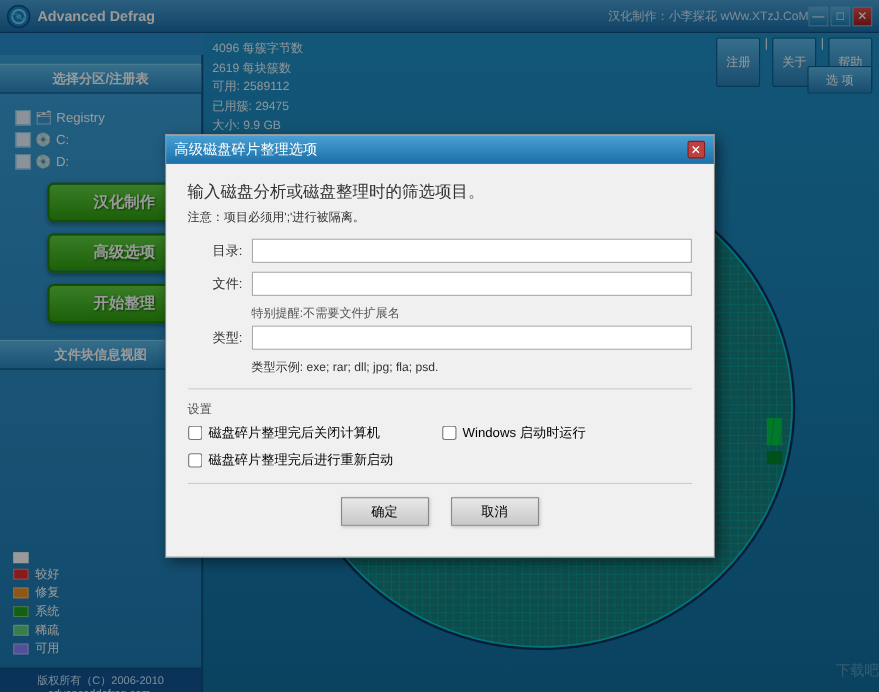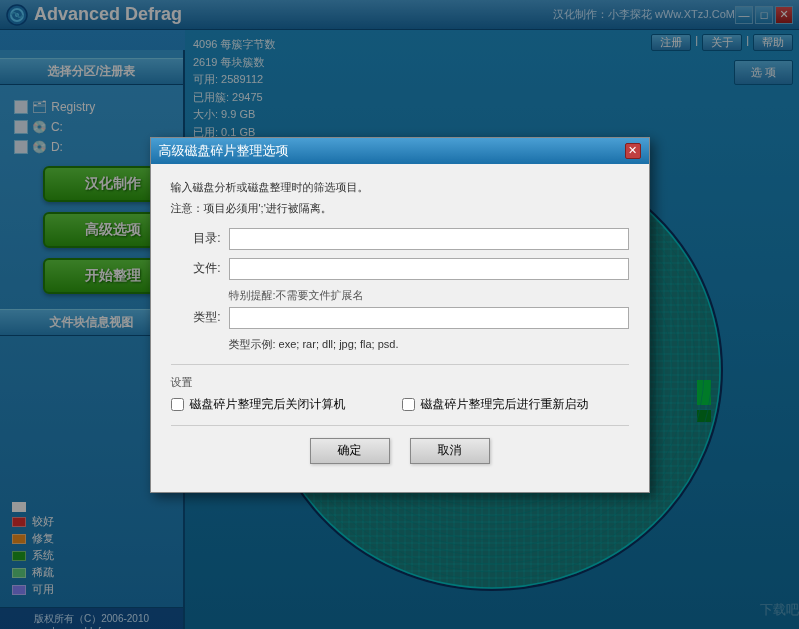--- a/index.html
+++ b/index.html
@@ -5,21 +5,21 @@
     * { box-sizing: border-box; margin: 0; padding: 0; }
     body { width: 799px; height: 629px; overflow: hidden; font-family: 'SimHei', 'Microsoft YaHei', sans-serif; font-size: 12px; background: #1a6fa8; }
 
     
     .title-bar {
       display: flex; align-items: center; height: 30px;
       background: linear-gradient(to bottom, #4a9fd4, #1a6fa8);
       padding: 0 6px; border-bottom: 1px solid #0d5080;
     }
     .title-bar-logo { width: 22px; height: 22px; margin-right: 6px; }
-    .title-bar-text { color: #fff; font-size: 18px; font-weight: bold; flex: 1; }
+    .title-bar-text { color: #fff; font-size: 13px; font-weight: bold; flex: 1; }
     .title-bar-subtitle { color: #c8e8ff; font-size: 11px; margin-right: auto; }
     .title-bar-controls { display: flex; gap: 2px; }
     .title-btn {
       width: 18px; height: 18px; border: 1px solid #6ab0d8;
       background: linear-gradient(to bottom, #5ab0e0, #2080b8);
       color: #fff; font-size: 11px; cursor: pointer;
       display: flex; align-items: center; justify-content: center;
     }
     .title-btn.close { background: linear-gradient(to bottom, #e05050, #a02020); }
 
@@ -96,21 +96,21 @@
       height: 80px; padding: 6px 8px;
       color: #e8f8ff; font-size: 11px; line-height: 1.6;
     }
 
     
     .top-right-btns {
       position: absolute; top: 4px; right: 6px;
       display: flex; gap: 2px;
     }
     .top-btn {
-      padding: 0 8px; background: linear-gradient(to bottom, #5ab8e8, #2a80b8);
+      padding: 14px 8px; background: linear-gradient(to bottom, #5ab8e8, #2a80b8);
       border: 1px solid #0a6090; color: #fff; font-size: 11px; cursor: pointer;
       border-radius: 2px;
     }
     .options-btn-large {
       position: absolute; top: 30px; right: 6px;
       padding: 4px 16px; background: linear-gradient(to bottom, #5ab8e8, #2a80b8);
       border: 1px solid #0a6090; color: #fff; font-size: 11px; cursor: pointer;
       border-radius: 2px;
     }
 
@@ -152,21 +152,21 @@
       border-radius: 2px;
     }
 
     .modal-body { padding: 16px 20px; }
 
     .modal-section-title {
       color: #1a6fa8; font-size: 13px; font-weight: bold;
       border-bottom: 1px solid #aaa; padding-bottom: 4px; margin-bottom: 8px;
     }
 
-    .modal-description { color: #333; font-size: 11px; margin-bottom: 6px; }
+    .modal-description { color: #333; font-size: 15px; margin-bottom: 6px; }
     .modal-note { color: #333; font-size: 11px; margin-bottom: 12px; }
 
     .form-row {
       display: flex; align-items: center; margin-bottom: 8px;
     }
     .form-label { width: 50px; color: #333; font-size: 12px; text-align: right; margin-right: 8px; }
     .form-input {
       flex: 1; height: 22px; border: 1px solid #aaa;
       background: #fff; padding: 2px 4px; font-size: 11px;
     }
@@ -514,20 +514,24 @@
       <div class="modal-settings-section">
         <div class="settings-title">设置</div>
 
         <div class="settings-grid">
           <div class="checkbox-row">
             <input type="checkbox" style="">
             <span>磁盘碎片整理完后关闭计算机</span>
           </div>
           <div class="checkbox-row">
             <input type="checkbox" style="">
+            <span>Windows 启动时运行</span>
+          </div>
+          <div class="checkbox-row">
+            <input type="checkbox" style="">
             <span>磁盘碎片整理完后进行重新启动</span>
           </div>
         </div>
       </div>
 
       <div class="modal-footer">
         <button class="modal-btn">确定</button>
         <button class="modal-btn">取消</button>
       </div>
     </div>

